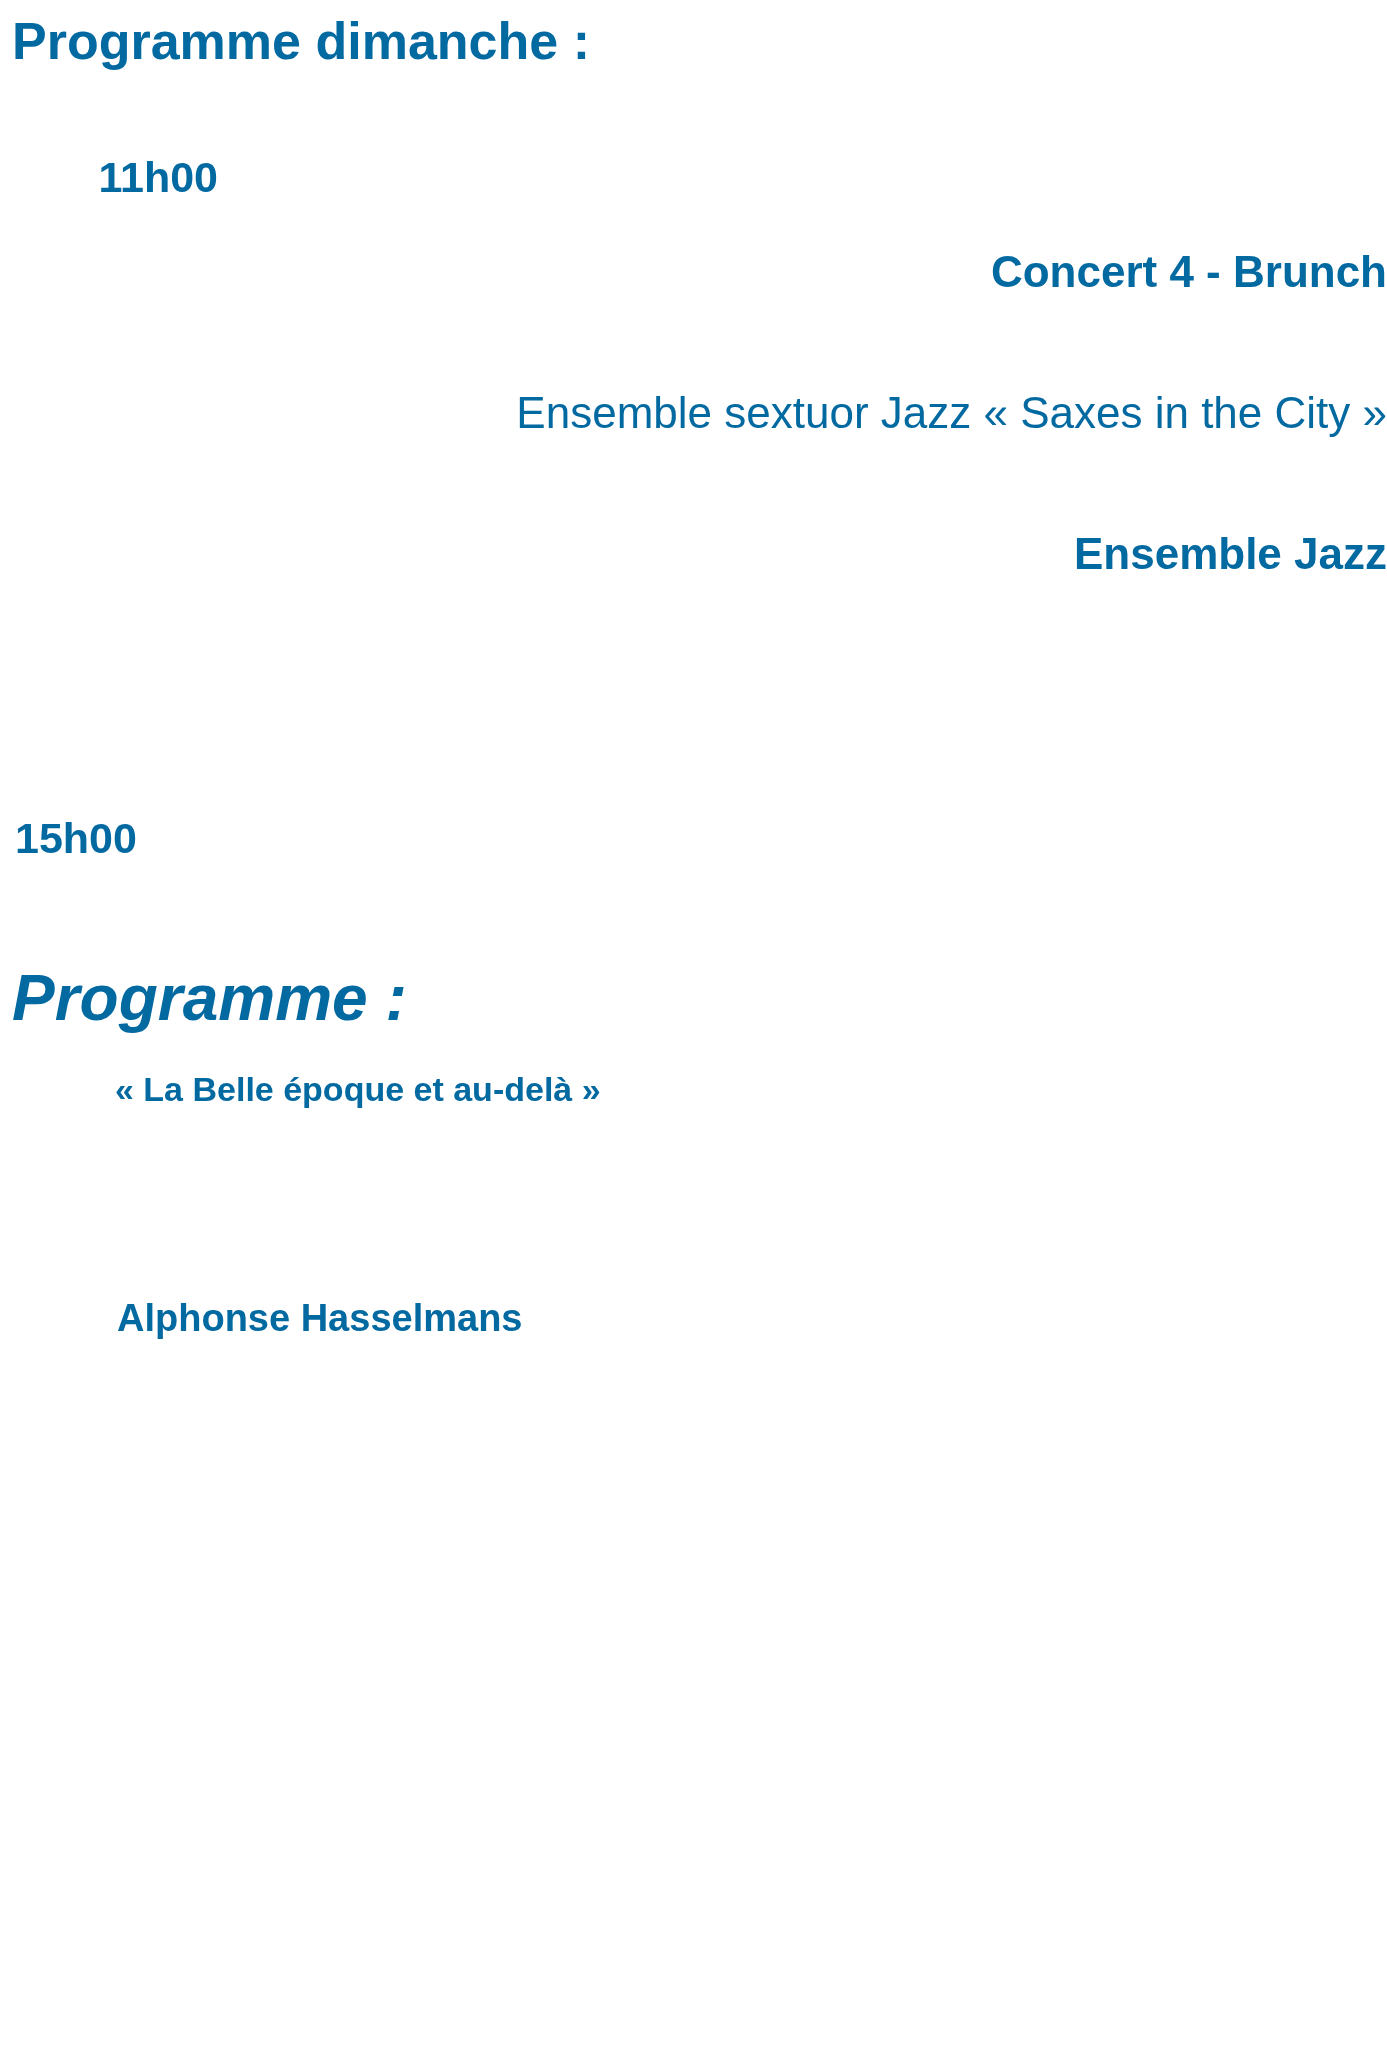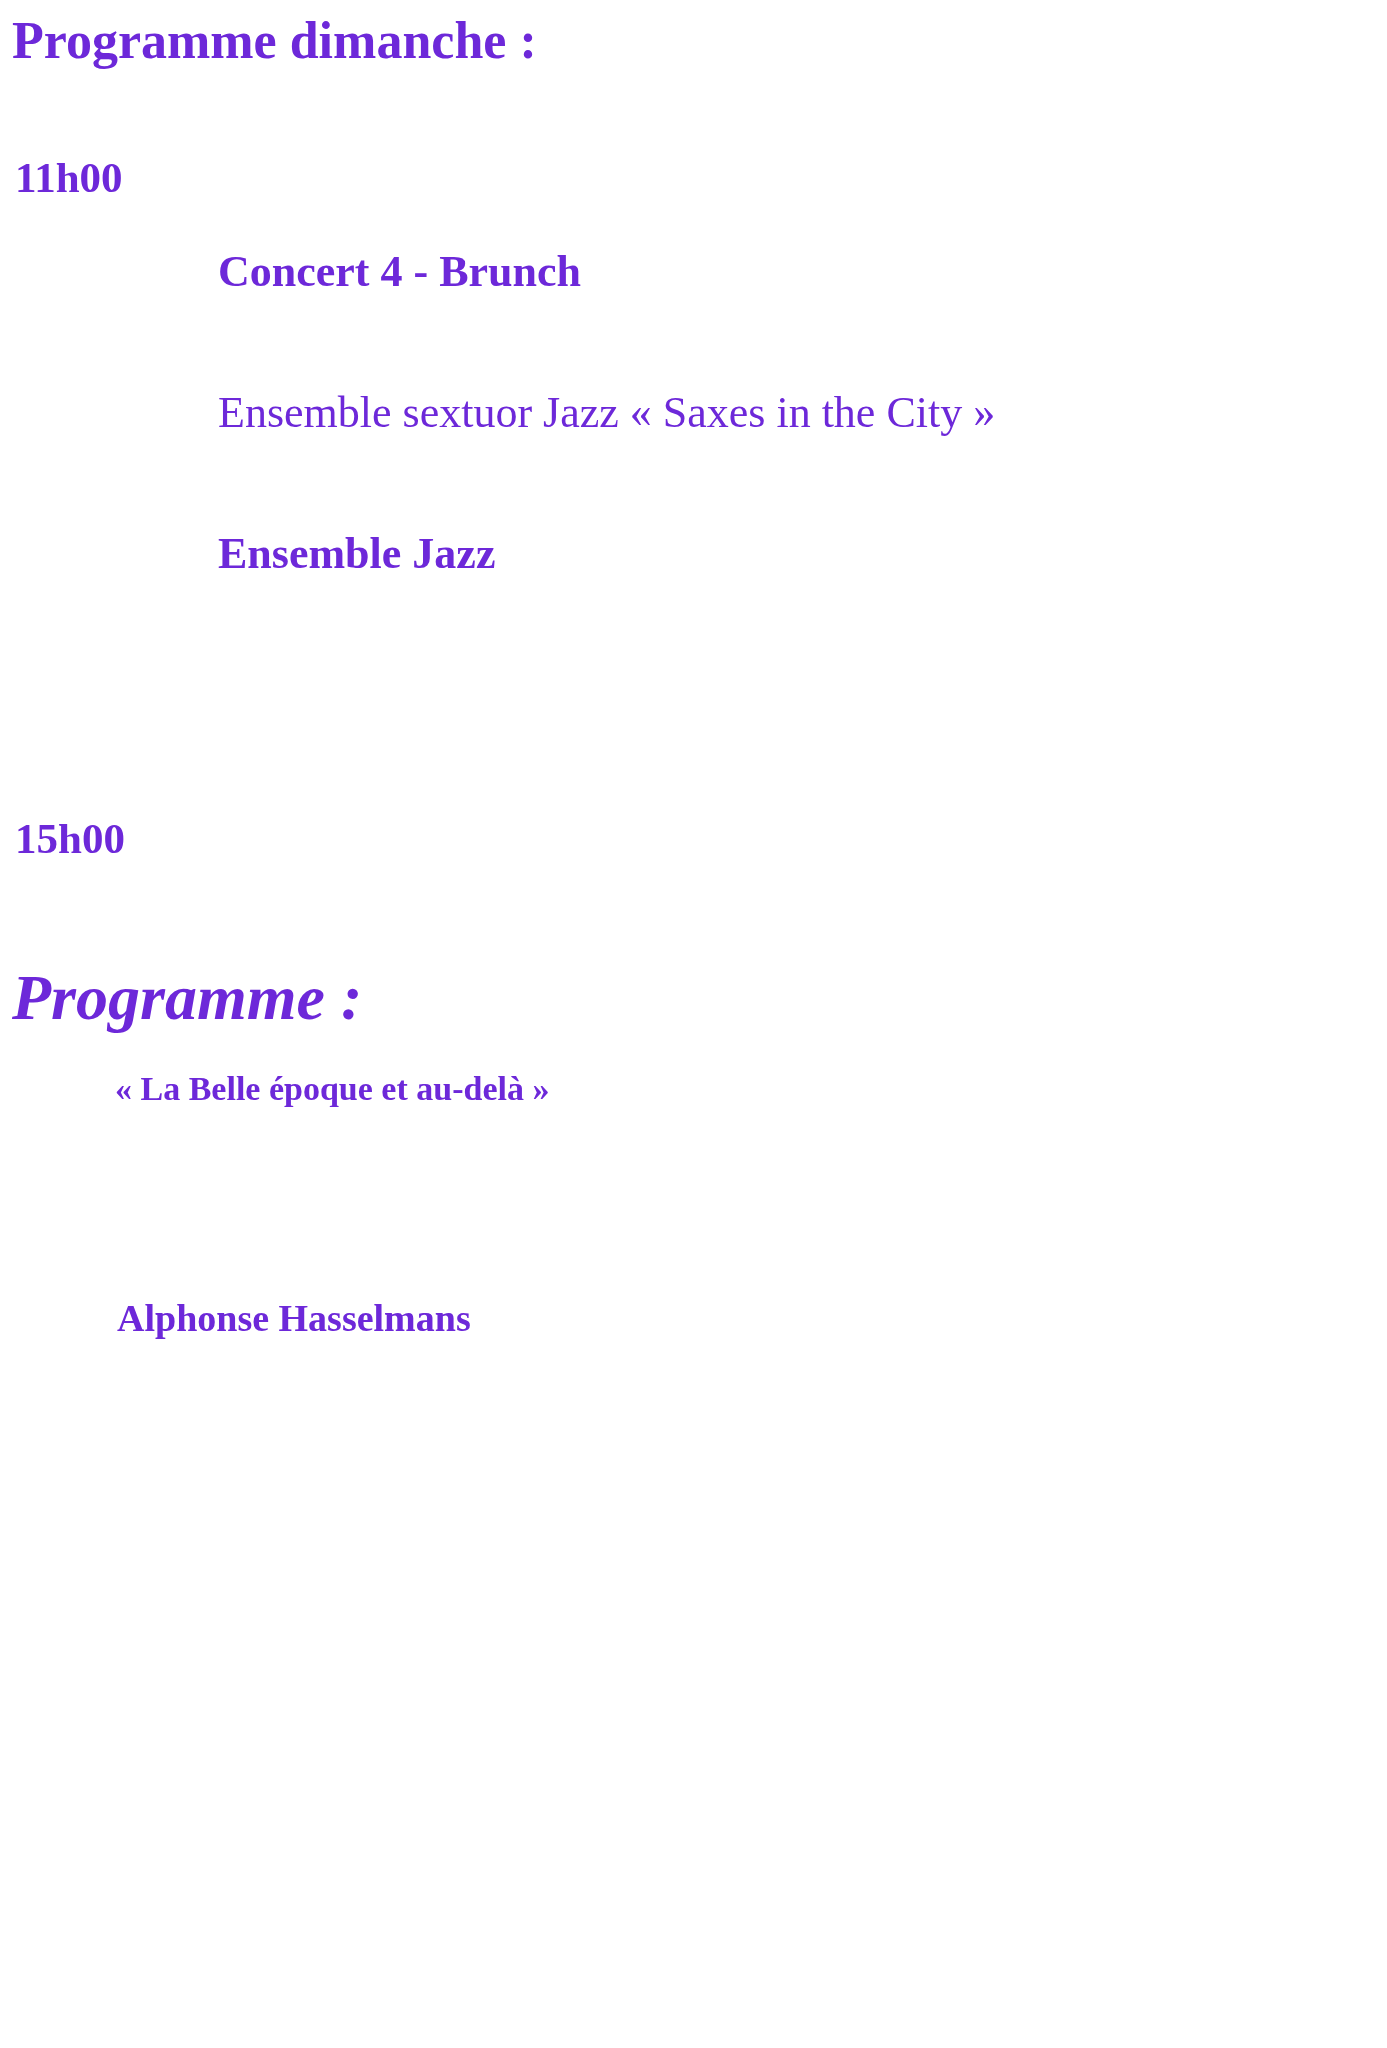--- a/index.html
+++ b/index.html
@@ -5,22 +5,22 @@
   html, body {
     margin: 0;
     padding: 0;
     background: #ffffff;
   }
   .page {
     position: relative;
     width: 1387px;
     height: 1507px;
     background: #ffffff;
-    color: #6d28d9;
-    font-family: Liberation Serif, serif;
+    color: #0369a1;
+    font-family: Liberation Sans, sans-serif;
     overflow: hidden;
     display: flow-root;
   }
   .page * {
     white-space: pre-wrap;
   }
   .bold   { font-weight: bold; }
   .italic { font-style: italic; }
 
   .doc-title {
@@ -30,21 +30,21 @@
     font-weight: bold;
   }
 
   .sched-row {
     display: grid;
     grid-template-columns: 203px 1fr;
     padding-left: 15px;
     font-size: 43px;
     line-height: 47px;
   }
-  .sched-row-1 { margin-top: 28px; }
+  .sched-row-1 { margin-top: 28px; text-align: right; }
   .sched-row-2 { margin-top: 90px; }
   .time { font-weight: bold; }
   .s-line { font-size: 44px; line-height: 47px; }
   .s-subtitle { font-size: 35px; line-height: 45px; }
 
   .prog-heading {
     margin: 53px 0 0 12px;
     font-size: 64px;
     line-height: 58px;
     font-weight: bold;

